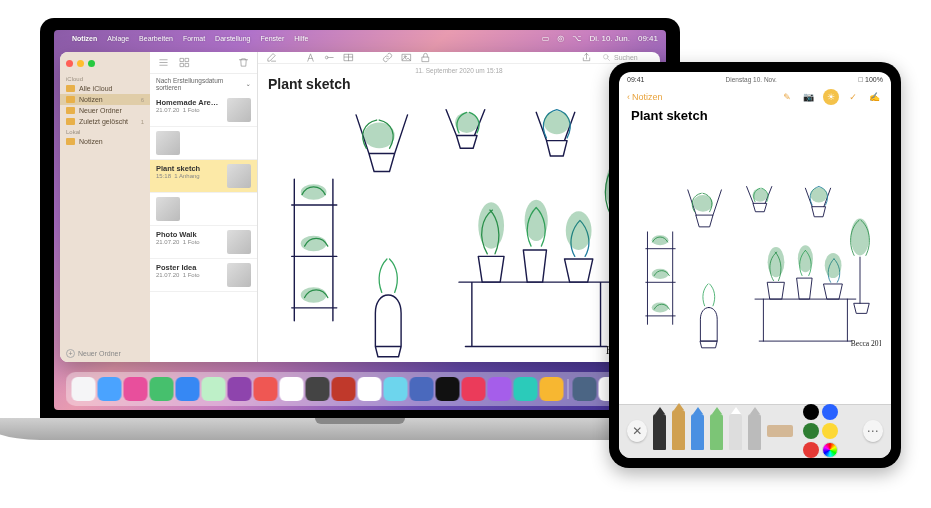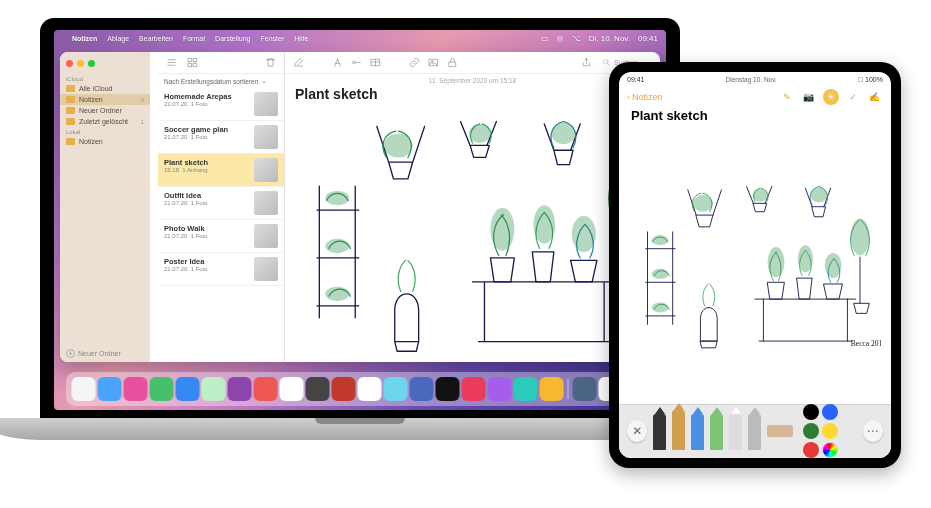--- a/index.html
+++ b/index.html
@@ -27,21 +27,21 @@
     .tl-dot { width: 7px; height: 7px; border-radius: 50%; }
     .d-red { background: #ff5f56; } .d-yellow { background: #ffbd2e; } .d-green { background: #27c93f; }
     .sb-section { font-size: 6px; color: #9a8f80; padding: 2px 6px 1px; }
     .sb-item { display: flex; align-items: center; padding: 2px 6px; gap: 4px; color: #5a4a36; }
     .sb-item.sel { background: #e0cda8; }
     .sb-icon { width: 9px; height: 7px; background: #e8b04a; border-radius: 1px; flex-shrink: 0; }
     .sb-count { margin-left: auto; color: #a89b87; font-size: 6px; }
     .sb-footer { margin-top: auto; padding: 4px 6px; color: #888; display: flex; align-items: center; gap: 3px; }
     .sb-footer-icon { width: 9px; height: 9px; border: 1px solid #aaa; border-radius: 50%; display: flex; align-items: center; justify-content: center; font-size: 7px; color: #888;}
 
-    .notelist { width: 135px; background: #fff; border-right: 1px solid #e0e0e0; display: flex; flex-direction: column; padding-left: 8px; }
+    .notelist { width: 108px; background: #fff; border-right: 1px solid #e0e0e0; display: flex; flex-direction: column; }
     .nl-toolbar { height: 22px; display: flex; align-items: center; gap: 10px; padding: 0 8px; color: #888; border-bottom: 1px solid #eee;}
     .nl-toolbar svg { width: 11px; height: 11px; }
     .nl-sort { font-size: 6.5px; color: #666; padding: 3px 6px; display: flex; align-items: center; gap: 3px;}
     .nl-items { flex: 1; overflow: hidden; }
     .nl-item { display: flex; padding: 4px 6px; gap: 5px; border-bottom: 1px solid #f0f0f0; }
     .nl-item.sel { background: #fce9a7; }
     .nl-text { flex: 1; min-width: 0; }
     .nl-title { font-size: 7.5px; font-weight: 600; color: #333; white-space: nowrap; overflow: hidden; text-overflow: ellipsis; }
     .nl-meta { font-size: 6px; color: #888; white-space: nowrap; }
     .nl-thumb { width: 24px; height: 24px; background: linear-gradient(135deg,#ddd,#bbb); border-radius: 2px; flex-shrink: 0; }
@@ -108,21 +108,21 @@
         <span>Bearbeiten</span>
         <span>Format</span>
         <span>Darstellung</span>
         <span>Fenster</span>
         <span>Hilfe</span>
         <span class="spacer"></span>
         <div class="right">
           <span>▭</span>
           <span>◎</span>
           <span>⌥</span>
-          <span>Di. 10. Nov.</span>
+          <span>Di. 10. Jun.</span>
           <span>09:41</span>
         </div>
       </div>
 
       <div class="notes-window">
 
         <div class="sidebar">
           <div class="titlebar">
             <div class="tl-dot d-red"></div>
             <div class="tl-dot d-yellow"></div>
@@ -185,38 +185,30 @@
           </div>
           <div class="nl-items" id="nl-items">
               <div class="nl-item">
                 <div class="nl-text">
                   <div class="nl-title">Homemade Arepas</div>
                   <div class="nl-meta">21.07.20&nbsp;&nbsp;1 Foto</div>
                 </div>
                 <div class="nl-thumb"></div>
               </div>
               <div class="nl-item">
-                <div class="nl-text">
-                  <div class="nl-title">Soccer game plan</div>
-                  <div class="nl-meta">21.07.20&nbsp;&nbsp;1 Foto</div>
-                </div>
                 <div class="nl-thumb"></div>
               </div>
               <div class="nl-item sel">
                 <div class="nl-text">
                   <div class="nl-title">Plant sketch</div>
                   <div class="nl-meta">15:18&nbsp;&nbsp;1 Anhang</div>
                 </div>
                 <div class="nl-thumb"></div>
               </div>
               <div class="nl-item">
-                <div class="nl-text">
-                  <div class="nl-title">Outfit Idea</div>
-                  <div class="nl-meta">21.07.20&nbsp;&nbsp;1 Foto</div>
-                </div>
                 <div class="nl-thumb"></div>
               </div>
               <div class="nl-item">
                 <div class="nl-text">
                   <div class="nl-title">Photo Walk</div>
                   <div class="nl-meta">21.07.20&nbsp;&nbsp;1 Foto</div>
                 </div>
                 <div class="nl-thumb"></div>
               </div>
               <div class="nl-item">

